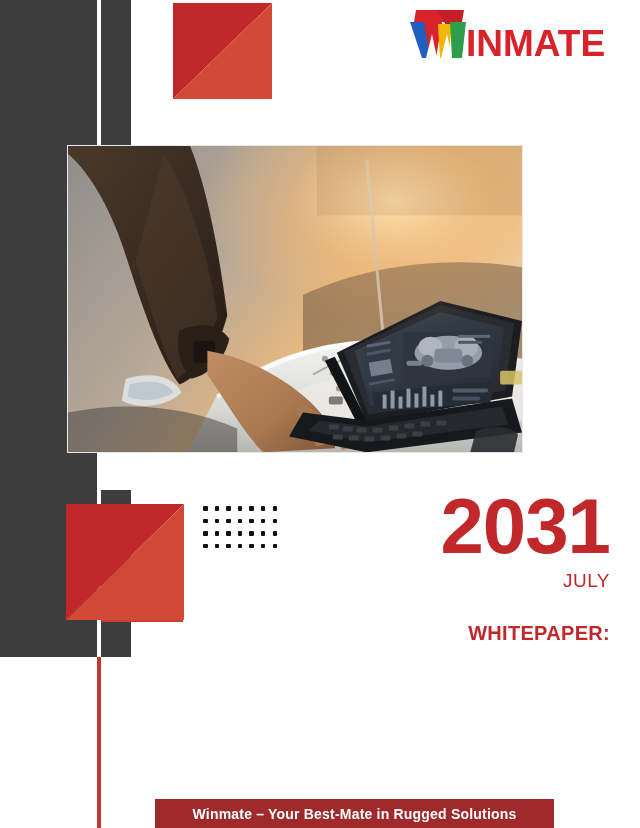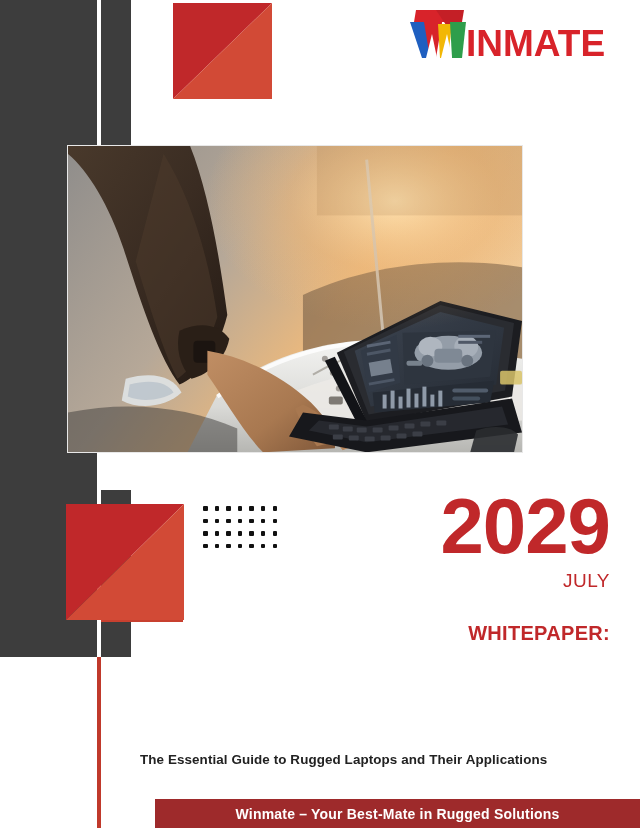--- a/index.html
+++ b/index.html
@@ -109,21 +109,21 @@
   }
   .title .l2 { display:block; }
   .subtitle {
     position:absolute; left:140px; right:20px; top:752px;
     font-size:13.4px; font-weight:bold; color:#222222;
     letter-spacing:0.1px;
   }
 
   
   .footer {
-    position:absolute; left:155px; top:799px; width:485px; height:29px;
+    position:absolute; left:155px; top:799px; width:399px; height:29px;
     background:#9e2a2b;
     color:#ffffff; font-size:14px; font-weight:bold;
     display:flex; align-items:center; justify-content:center;
     letter-spacing:0.2px;
   }
 </style>
 </head>
 <body>
 
 <div id="cover">
@@ -332,23 +332,22 @@
       <i></i>
       <i></i>
       <i></i>
       <i></i>
       <i></i>
       <i></i>
       <i></i>
       <i></i>
     </div>
 
-  <div class="year">2029</div>
+  <div class="year">2031</div>
   <div class="month">JULY</div>
 
   <div class="kicker">WHITEPAPER:</div>
-  <div class="subtitle">The Essential Guide to Rugged Laptops and Their Applications</div>
 
   <div class="footer">
     <span>Winmate – Your Best-Mate in Rugged Solutions</span>
   </div>
 
 </div>
 
 </body></html>

